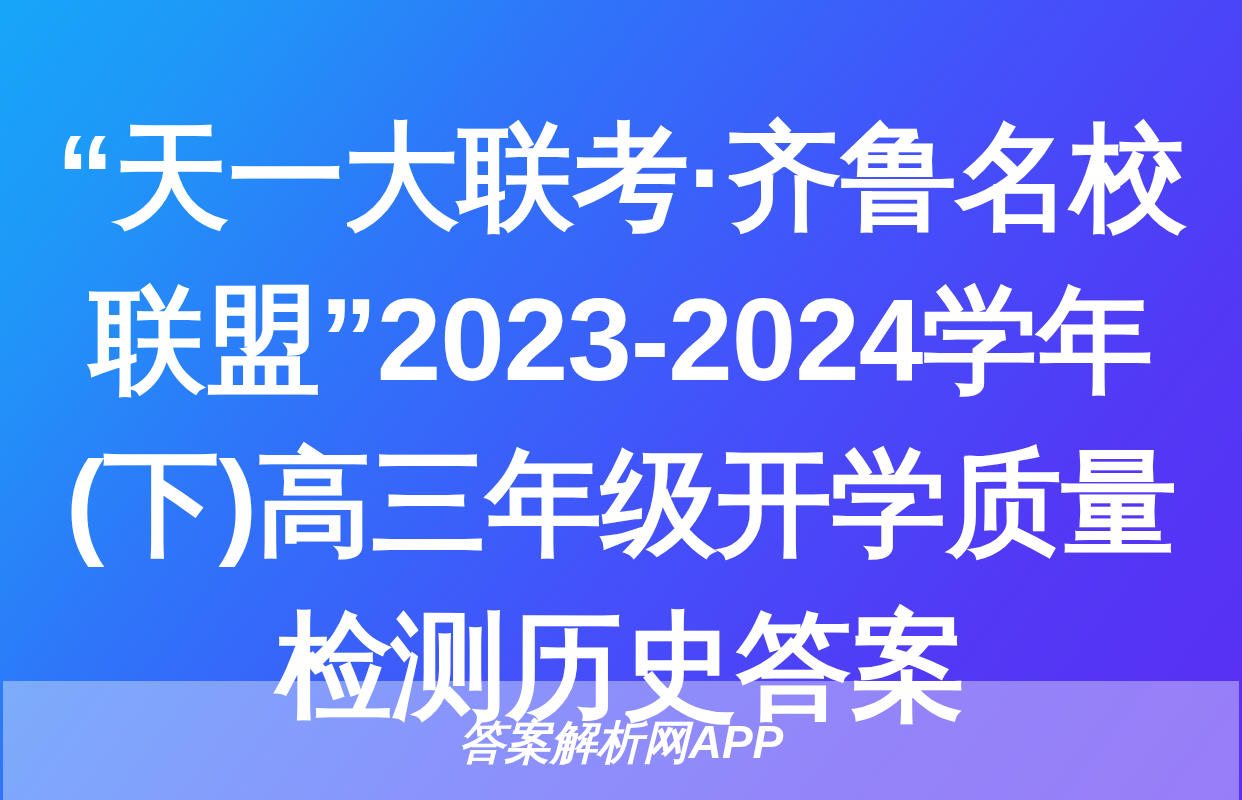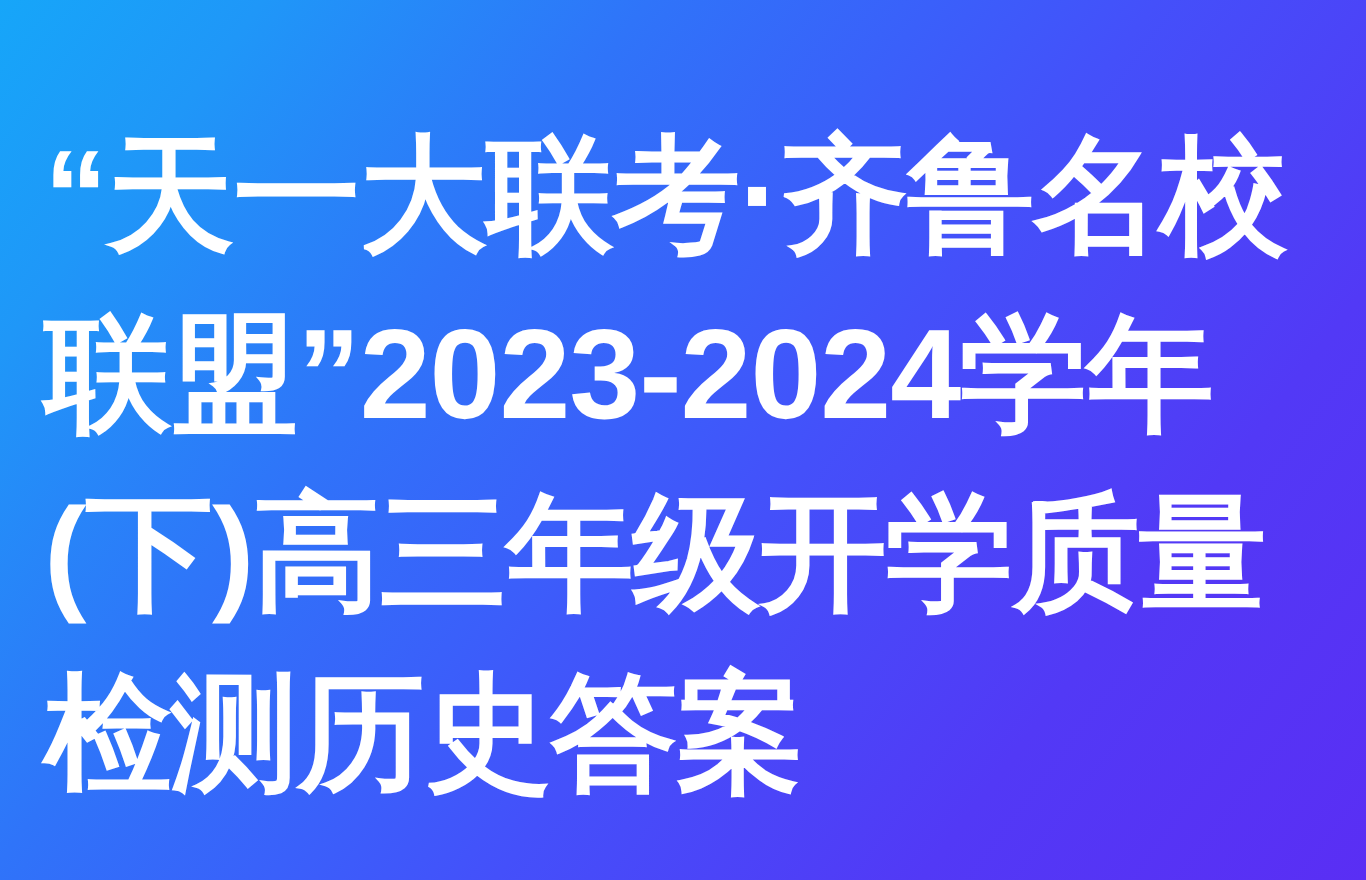--- a/index.html
+++ b/index.html
@@ -28,21 +28,21 @@
   }
 
   
   .title-wrap {
     position: absolute;
     left: 0;
     right: 0;
     top: 96px;
     padding: 0 40px;
     box-sizing: border-box;
-    text-align: left;
+    text-align: center;
   }
 
   .title {
     margin: 0;
     color: #ffffff;
     font-size: 116px;
     line-height: 163px;
     font-weight: 700;
     letter-spacing: -1px;
     word-break: break-all;
@@ -76,14 +76,17 @@
 </style>
 </head>
 <body>
 
 <div id="poster">
 
   <div class="title-wrap">
     <h1 class="title">“天一大联考·齐鲁名校联盟”2023-2024学年(下)高三年级开学质量检测历史答案</h1>
   </div>
 
+  <div class="footer-band">
+    <div class="watermark">答案解析网APP</div>
+  </div>
 
 </div>
 
 </body></html>

